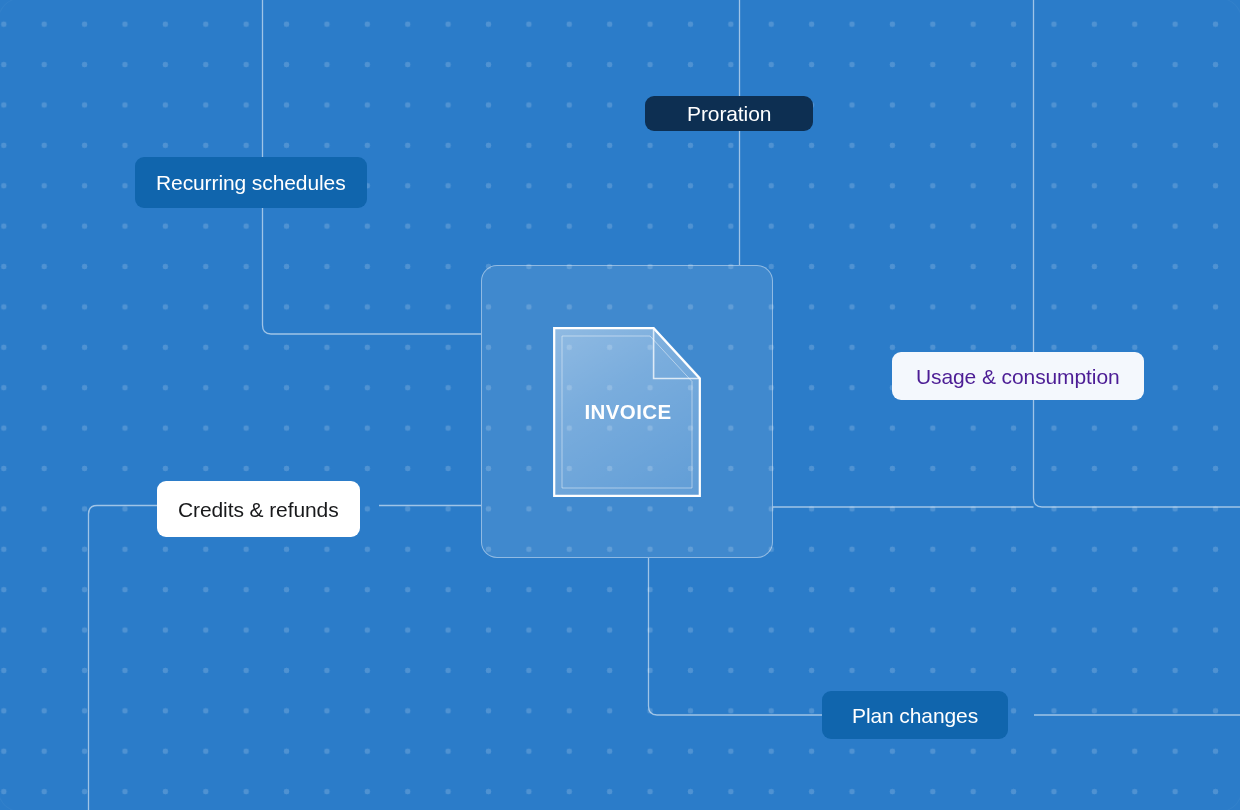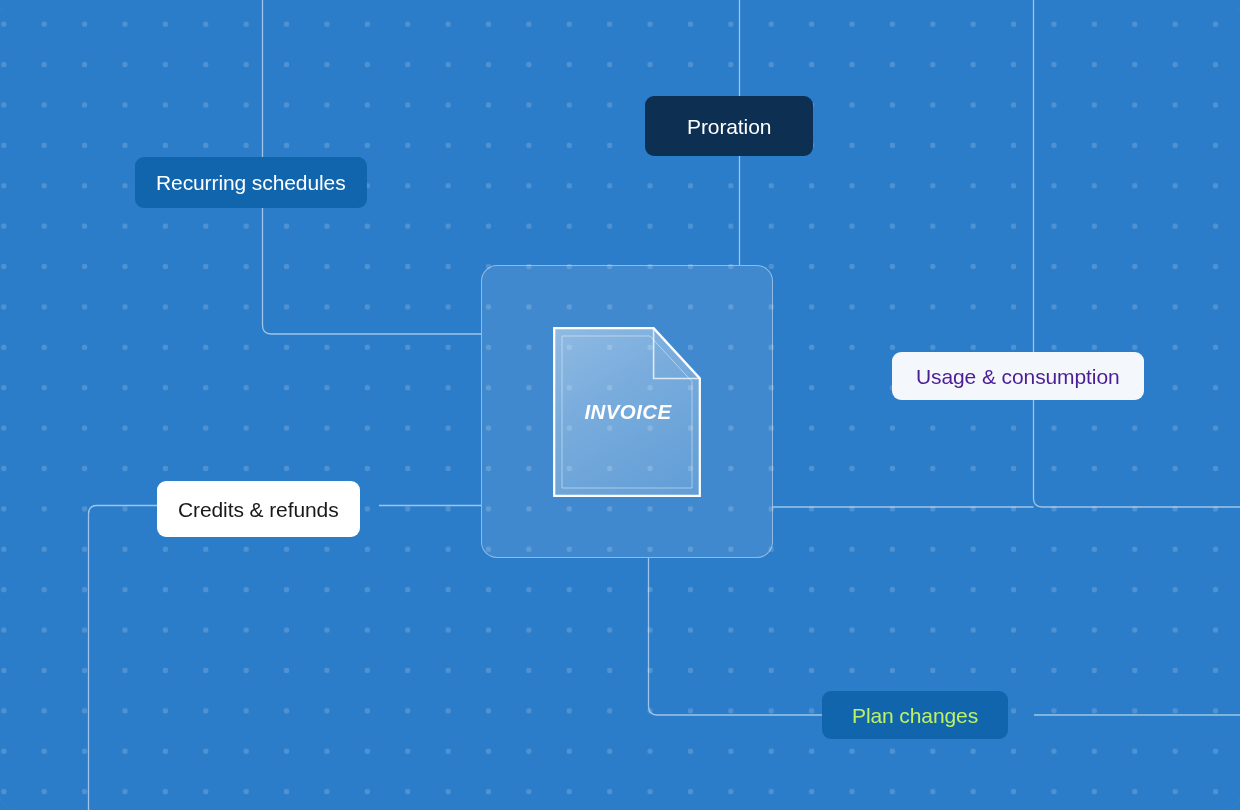--- a/index.html
+++ b/index.html
@@ -59,21 +59,20 @@
     display: flex;
     align-items: center;
     justify-content: center;
   }
 
   .doc-wrap {
     position: relative;
     width: 148px;
     height: 170px;
     margin-left: 0px;
-    font-style: italic;
   }
   .doc-outer {
     position: absolute;
     inset: 0;
     background: linear-gradient(150deg,
                 rgba(255,255,255,0.42) 0%,
                 rgba(255,255,255,0.30) 38%,
                 rgba(255,255,255,0.17) 100%);
     clip-path: polygon(0 0, 68% 0, 100% 30%, 100% 100%, 0 100%);
     box-shadow: 0 0 0 0 rgba(0,0,0,0);
@@ -104,21 +103,21 @@
     align-items: center;
     border-radius: 9px;
     white-space: nowrap;
     box-sizing: border-box;
     font-size: 21px;
     letter-spacing: -0.1px;
     line-height: 1;
   }
   .chip-proration {
     left: 645px; top: 96px;
-    height: 60px;
+    height: 35px;
     padding: 0 42px;
     background: #0d2f52;
     color: #ffffff;
   }
   .chip-recurring {
     left: 135px; top: 149px;
     height: 51px;
     padding: 0 21px;
     background: #1065ad;
     color: #ffffff;
@@ -136,21 +135,21 @@
     height: 56px;
     padding: 0 21px;
     background: #ffffff;
     color: #18191b;
   }
   .chip-plan {
     left: 822px; top: 691px;
     height: 48px;
     padding: 0 30px;
     background: #1065ad;
-    color: #bef264;
+    color: #ffffff;
   }
 </style>
 </head>
 <body>
 
 <div id="stage">
 
   <div class="dot-layer"></div>
   <div class="panel-edge"></div>
 

